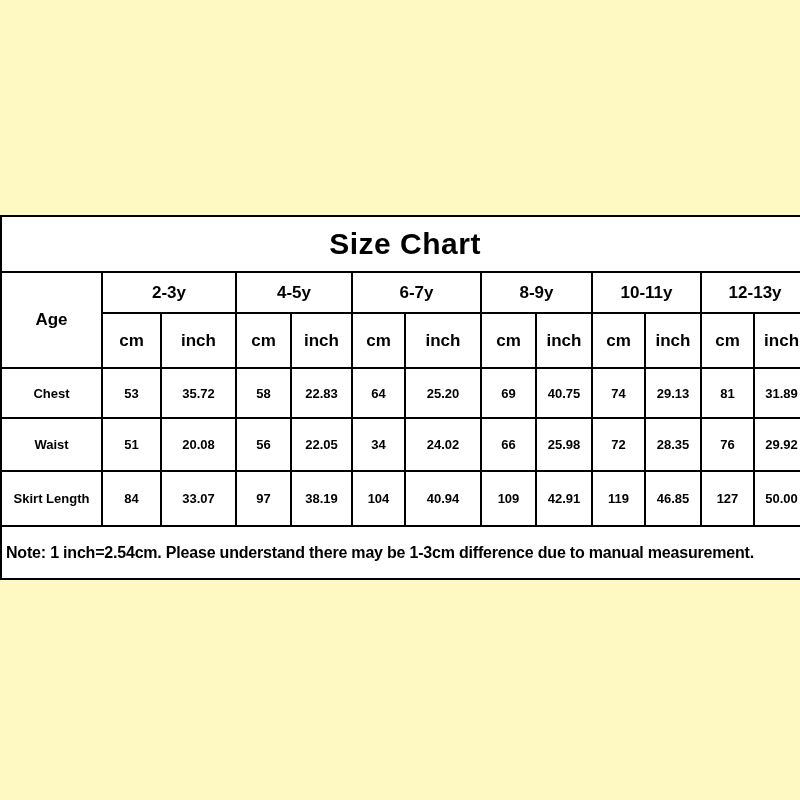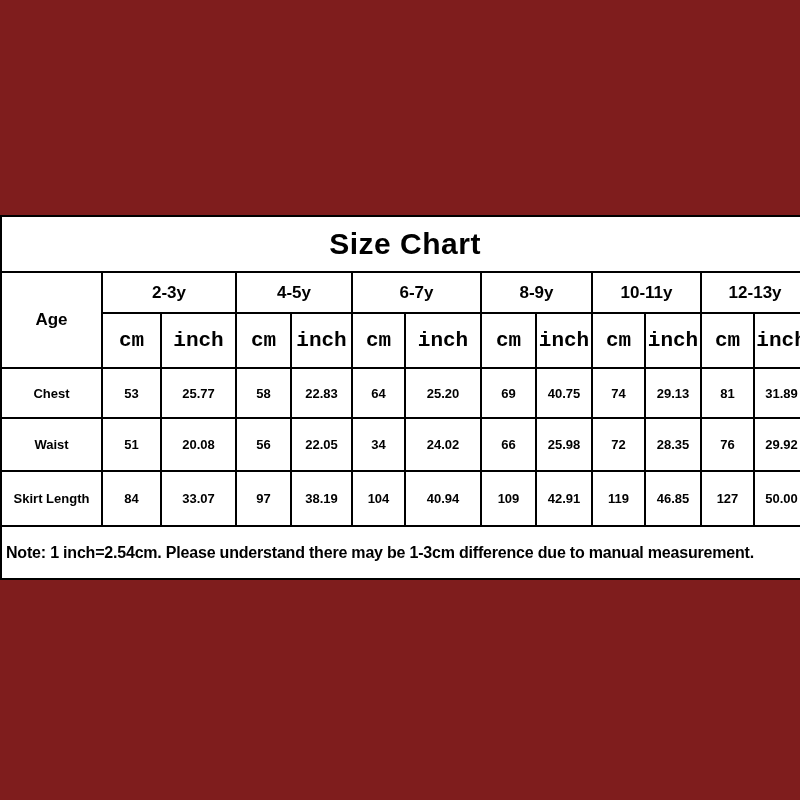--- a/index.html
+++ b/index.html
@@ -4,21 +4,21 @@
 <style>
   html, body {
     margin: 0;
     padding: 0;
     background: #ffffff;
   }
   .canvas {
     position: relative;
     width: 800px;
     height: 800px;
-    background: #7f1d1d;
+    background: #fef9c3;
     overflow: hidden;
     font-family: "Liberation Sans", sans-serif;
   }
   table.size-table {
     position: absolute;
     left: 0px;
     top: 215px;
     border-collapse: collapse;
     table-layout: fixed;
     width: 808px;
@@ -36,23 +36,22 @@
   tr.title-row td {
     font-size: 30px;
     letter-spacing: 0.5px;
     height: 54px;
   }
   tr.group-row td {
     font-size: 17px;
     height: 39px;
   }
   tr.unit-row td {
-    font-size: 21px;
+    font-size: 17px;
     height: 53px;
-    font-family: Liberation Mono, monospace;
   }
   tr.data-row td {
     font-size: 13px;
   }
   tr.data-row.row-chest td  { height: 48px; }
   tr.data-row.row-waist td  { height: 51px; }
   tr.data-row.row-skirt td  { height: 53px; }
   td.row-label { font-size: 17px; }
   tr.note-row td {
     font-size: 16px;
@@ -110,21 +109,21 @@
       <td>inch</td>
       <td>cm</td>
       <td>inch</td>
       <td>cm</td>
       <td>inch</td>
     </tr>
 
     <tr class="data-row row-chest">
       <td class="row-label">Chest</td>
       <td>53</td>
-      <td>25.77</td>
+      <td>35.72</td>
       <td>58</td>
       <td>22.83</td>
       <td>64</td>
       <td>25.20</td>
       <td>69</td>
       <td>40.75</td>
       <td>74</td>
       <td>29.13</td>
       <td>81</td>
       <td>31.89</td>

